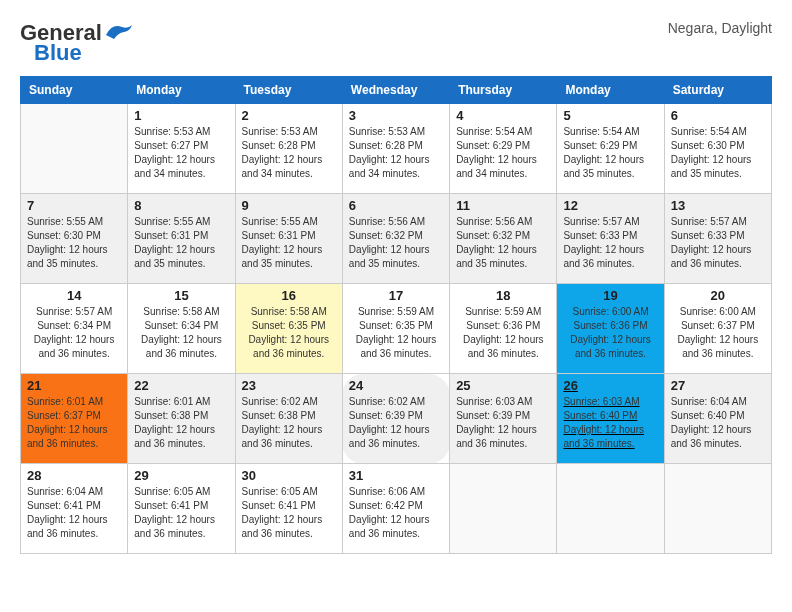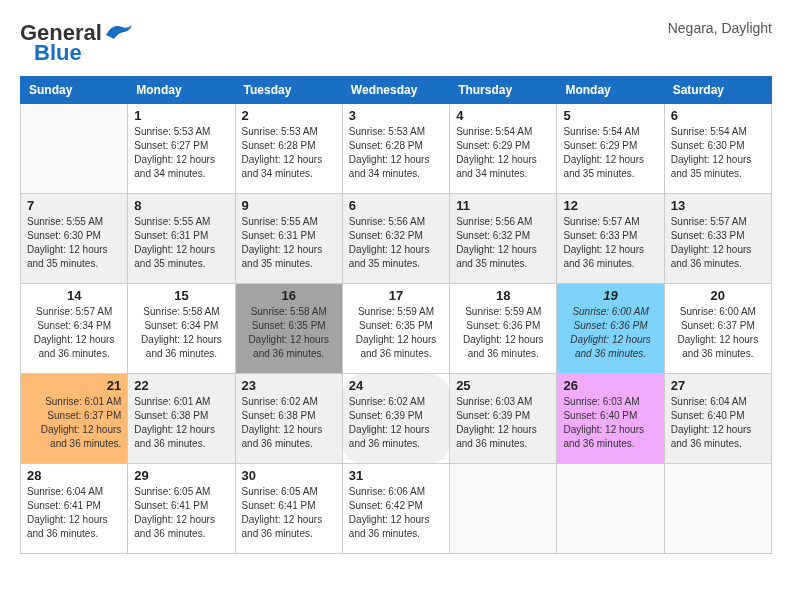--- a/index.html
+++ b/index.html
@@ -207,58 +207,58 @@
 Daylight: 12 hours
 and 36 minutes.</div>
         </td>
         <td style="background: rgb(255, 255, 255);">
           <span class="day-num">15</span>
           <div class="day-info" style="white-space: pre-line;">Sunrise: 5:58 AM
 Sunset: 6:34 PM
 Daylight: 12 hours
 and 36 minutes.</div>
         </td>
-        <td style="background: #a3a3a3;">
+        <td style="background: #fef9c3;">
           <span class="day-num">16</span>
           <div class="day-info" style="white-space: pre-line;">Sunrise: 5:58 AM
 Sunset: 6:35 PM
 Daylight: 12 hours
 and 36 minutes.</div>
         </td>
         <td style="background: rgb(255, 255, 255);">
           <span class="day-num">17</span>
           <div class="day-info" style="white-space: pre-line;">Sunrise: 5:59 AM
 Sunset: 6:35 PM
 Daylight: 12 hours
 and 36 minutes.</div>
         </td>
         <td style="background: rgb(255, 255, 255);">
           <span class="day-num">18</span>
           <div class="day-info" style="white-space: pre-line;">Sunrise: 5:59 AM
 Sunset: 6:36 PM
 Daylight: 12 hours
 and 36 minutes.</div>
         </td>
-        <td style="background: #7dd3fc; font-style: italic;">
+        <td style="background: #0ea5e9;">
           <span class="day-num">19</span>
           <div class="day-info" style="white-space: pre-line;">Sunrise: 6:00 AM
 Sunset: 6:36 PM
 Daylight: 12 hours
 and 36 minutes.</div>
         </td>
         <td style="background: rgb(255, 255, 255);">
           <span class="day-num">20</span>
           <div class="day-info" style="white-space: pre-line;">Sunrise: 6:00 AM
 Sunset: 6:37 PM
 Daylight: 12 hours
 and 36 minutes.</div>
         </td>
       </tr>
       <tr style="background: rgb(240, 240, 240);">
-        <td style="background: #fdba74; text-align: right;">
+        <td style="background: #f97316;">
           <span class="day-num">21</span>
           <div class="day-info" style="white-space: pre-line;">Sunrise: 6:01 AM
 Sunset: 6:37 PM
 Daylight: 12 hours
 and 36 minutes.</div>
         </td>
         <td style="background: rgb(240, 240, 240);">
           <span class="day-num">22</span>
           <div class="day-info" style="white-space: pre-line;">Sunrise: 6:01 AM
 Sunset: 6:38 PM
@@ -279,21 +279,21 @@
 Daylight: 12 hours
 and 36 minutes.</div>
         </td>
         <td style="background: rgb(240, 240, 240);">
           <span class="day-num">25</span>
           <div class="day-info" style="white-space: pre-line;">Sunrise: 6:03 AM
 Sunset: 6:39 PM
 Daylight: 12 hours
 and 36 minutes.</div>
         </td>
-        <td style="background: #f0abfc;">
+        <td style="background: #0ea5e9; text-decoration: underline;">
           <span class="day-num">26</span>
           <div class="day-info" style="white-space: pre-line;">Sunrise: 6:03 AM
 Sunset: 6:40 PM
 Daylight: 12 hours
 and 36 minutes.</div>
         </td>
         <td style="background: rgb(240, 240, 240);">
           <span class="day-num">27</span>
           <div class="day-info" style="white-space: pre-line;">Sunrise: 6:04 AM
 Sunset: 6:40 PM

